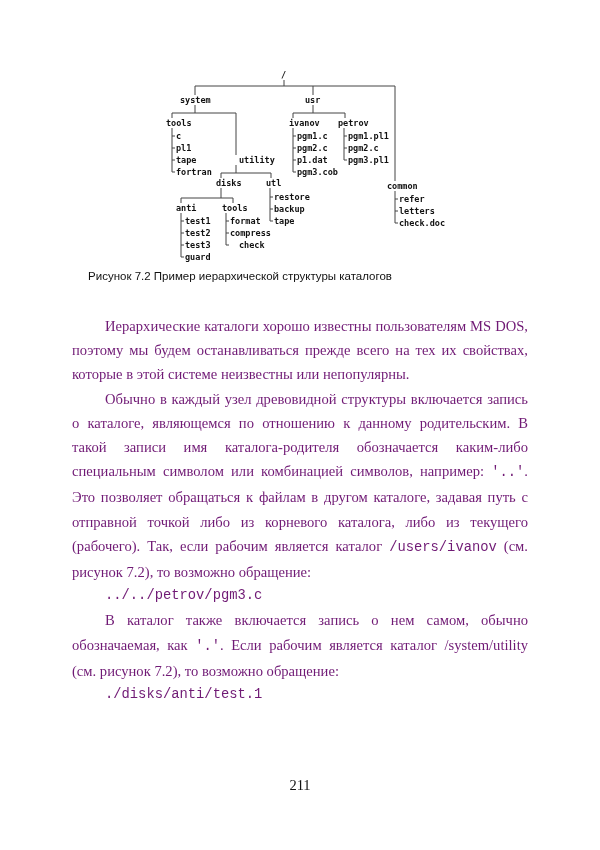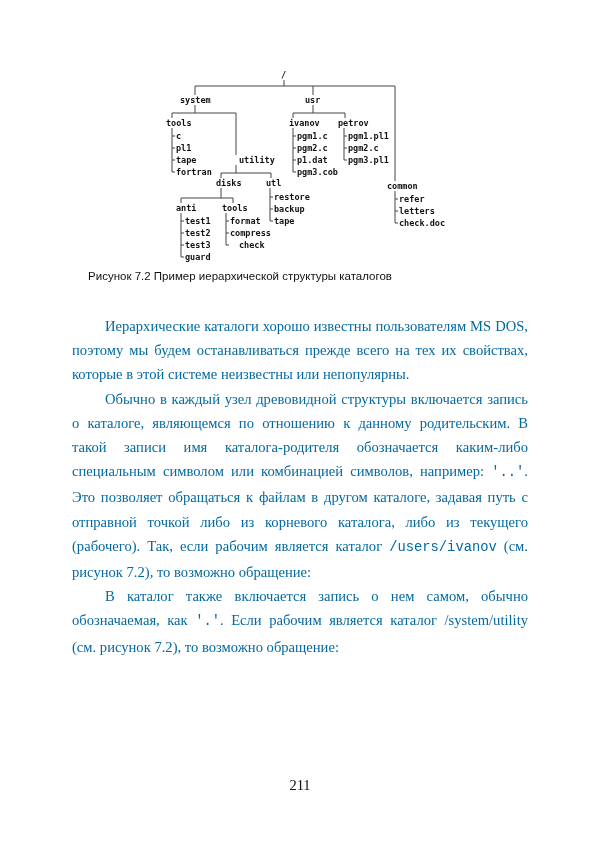--- a/index.html
+++ b/index.html
@@ -1,21 +1,21 @@
 <!DOCTYPE html>
 <html><head>
 <meta charset="utf-8">
 <style>
   html, body { margin:0; padding:0; background:#ffffff; }
   body { width:600px; height:850px; position:relative; overflow:hidden; color:#111; }
   .diagram { position:absolute; left:0; top:0; width:600px; height:270px; }
   .diagram svg { position:absolute; left:0; top:0; }
   .node { position:absolute; font-family:"DejaVu Sans Mono", monospace; font-size:8.5px; font-weight:bold; color:#111; white-space:nowrap; line-height:10px; }
   .caption { position:absolute; left:0; width:480px; top:270px; text-align:center; font-family:"Liberation Sans", sans-serif; font-size:11.5px; color:#111; }
-  .text { position:absolute; left:72px; width:456px; font-family:"Liberation Serif", serif; font-size:14.6px; line-height:24.2px; color:#0369a1; text-align:justify; }
+  .text { position:absolute; left:72px; width:456px; font-family:"Liberation Serif", serif; font-size:14.6px; line-height:24.2px; color:#701a75; text-align:justify; }
   .para { text-indent:33px; margin:0; text-align-last:left; }
   .para.justify-last { text-align-last:justify; }
   .code { font-family:"Liberation Mono", monospace; font-size:13.8px; }
   .codeline { margin:0; padding-left:33px; font-family:"Liberation Mono", monospace; font-size:13.8px; }
   .pagenum { position:absolute; left:0; width:600px; top:777px; text-align:center; font-family:"Liberation Serif", serif; font-size:14.5px; }
 </style>
 </head>
 <body>
 
 <div class="diagram">
@@ -131,16 +131,18 @@
   <span class="node" style="left:399px;top:194px;">refer</span>
   <span class="node" style="left:399px;top:206px;">letters</span>
   <span class="node" style="left:399px;top:218px;">check.doc</span>
 </div>
 
 <div class="caption">Рисунок 7.2 Пример иерархической структуры каталогов</div>
 
 <div class="text" style="top:314px;">
   <p class="para">Иерархические каталоги хорошо известны пользователям MS DOS, поэтому мы будем останавливаться прежде всего на тех их свойствах, которые в этой системе неизвестны или непопулярны.</p>
   <p class="para"><span>Обычно в каждый узел древовидной структуры включается запись о каталоге, являющемся по отношению к данному родительским. В такой записи имя каталога-родителя обозначается каким-либо специальным символом или комбинацией символов, например: </span><span class="code">'..'</span><span>. Это позволяет обращаться к файлам в другом каталоге, задавая путь с отправной точкой либо из корневого каталога, либо из текущего (рабочего). Так, если рабочим является каталог </span><span class="code">/users/ivanov</span><span> (см. рисунок 7.2), то возможно обращение:</span></p>
+  <p class="codeline">../../petrov/pgm3.c</p>
   <p class="para"><span>В каталог также включается запись о нем самом, обычно обозначаемая, как </span><span class="code">'.'</span><span>. Если рабочим является каталог /system/utility (см. рисунок 7.2), то возможно обращение:</span></p>
+  <p class="codeline">./disks/anti/test.1</p>
 </div>
 
 <div class="pagenum">211</div>
 
 </body></html>

